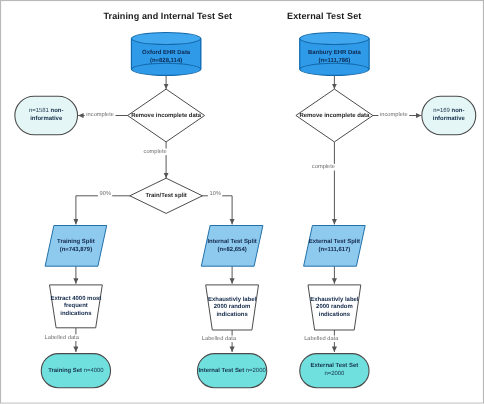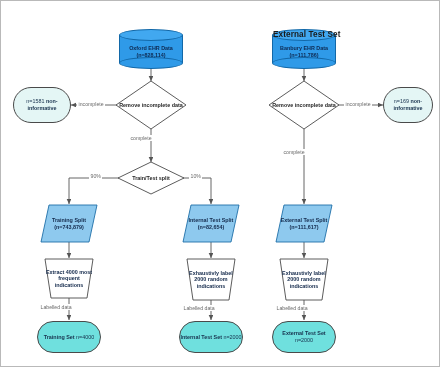--- a/index.html
+++ b/index.html
@@ -206,21 +206,22 @@
       <polygon points="48,204 96,204 88,241 40,241" fill="#8ec9ee" stroke="#1f6fa8" stroke-width="0.9"></polygon>
       <polygon points="190,204 238,204 230,241 182,241" fill="#8ec9ee" stroke="#1f6fa8" stroke-width="0.9"></polygon>
       <polygon points="283,204 331,204 323,241 275,241" fill="#8ec9ee" stroke="#1f6fa8" stroke-width="0.9"></polygon>
 
       <polygon points="44,258 92,258 86,297 50,297" fill="#ffffff" stroke="#4a4a4a" stroke-width="0.9"></polygon>
       <polygon points="186,258 234,258 228,299 192,299" fill="#ffffff" stroke="#4a4a4a" stroke-width="0.9"></polygon>
       <polygon points="279,258 327,258 321,299 285,299" fill="#ffffff" stroke="#4a4a4a" stroke-width="0.9"></polygon>
     </g>
   </svg>
 
-  <div class="col-title" style="left:272px; top:9px;margin-top:20px;">External Test Set</div>
+  <div class="col-title" style="left:93px; top:9px;">Training and Internal Test Set</div>
+  <div class="col-title" style="left:260px; top:9px;">External Test Set</div>
 
   <div class="cyl" style="left:118px; top:28px; width:64px; height:40px;">
     <div class="body"></div>
     <div class="bot"></div>
     <div class="top"></div>
     <div class="txt">
       <div class="lines">
         <span class="l">Oxford EHR</span>
         <span class="l">Data</span>
         <span class="l">(n=828,114)</span>

